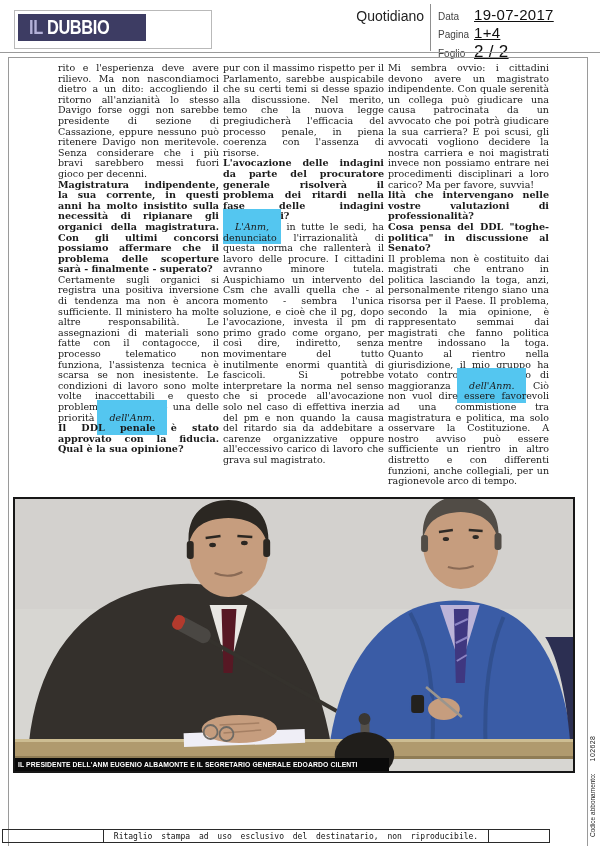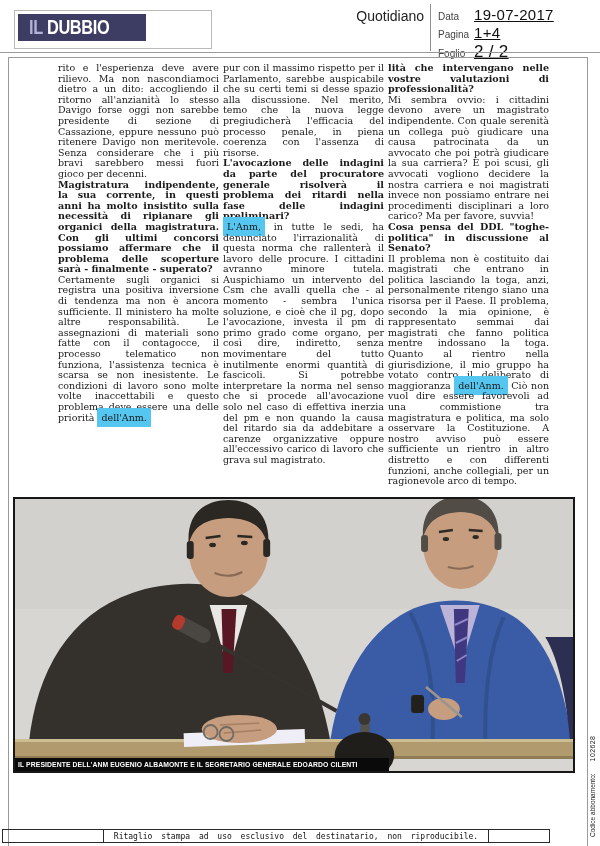--- a/index.html
+++ b/index.html
@@ -32,21 +32,21 @@
   .content-box{position:absolute;left:8px;top:57px;width:580px;height:796px;
                border:1px solid #9a9a9a;box-sizing:border-box;}
 
   .col{position:absolute;top:5px;width:161px;}
   .col-1{left:49px;}
   .col-2{left:214px;}
   .col-3{left:379px;}
   .para{margin:0;font-family:"DejaVu Serif",serif;font-size:9.5px;line-height:10.6px;
         text-align:justify;color:#1a1a1a;}
   .para-bold{font-weight:bold;font-size:9.6px;}
-  mark{background:var(--highlight,#54c6f0);color:inherit;padding:4px;}
+  mark{background:var(--highlight,#54c6f0);color:inherit;padding:12px;font-style:italic;}
 
   
   .photo-frame{position:absolute;left:4px;top:439px;width:562px;height:276px;
                border:2px solid #171717;box-sizing:border-box;background:#d7d6d2;}
   .photo-frame svg{position:absolute;left:0;top:0;width:100%;height:100%;display:block;}
   .photo-caption{position:absolute;left:0;bottom:0;width:374px;height:13px;
                  background:var(--caption-bar,#0a0a0a);color:#fff;
                  font-weight:bold;font-size:6.8px;line-height:13px;padding-left:3px;
                  letter-spacing:.1px;white-space:nowrap;overflow:hidden;box-sizing:border-box;}
 
@@ -97,31 +97,32 @@
   </div>
 
   <div class="hdr-line"></div>
 
   <div class="content-box">
 
     <div class="col col-1">
       <p class="para">rito e l'esperienza deve avere rilievo. Ma non nascondiamoci dietro a un dito: accogliendo il ritorno all'anzianità lo stesso Davigo forse oggi non sarebbe presidente di sezione di Cassazione, eppure nessuno può ritenere Davigo non meritevole. Senza considerare che i più bravi sarebbero messi fuori gioco per decenni.</p>
       <p class="para para-bold">Magistratura indipendente, la sua corrente, in questi anni ha molto insistito sulla necessità di ripianare gli organici della magistratura. Con gli ultimi concorsi possiamo affermare che il problema delle scoperture sarà - finalmente - superato?</p>
       <p class="para"><span>Certamente sugli organici si registra una positiva inversione di tendenza ma non è ancora sufficiente. Il ministero ha molte altre responsabilità. Le assegnazioni di materiali sono fatte con il contagocce, il processo telematico non funziona, l'assistenza tecnica è scarsa se non inesistente. Le condizioni di lavoro sono molte volte inaccettabili e questo problema deve essere una delle priorità </span><mark>dell'Anm.</mark></p>
+      <p class="para para-bold">Il DDL penale è stato approvato con la fiducia. Qual è la sua opinione?</p>
     </div>
 
     <div class="col col-2">
       <p class="para">pur con il massimo rispetto per il Parlamento, sarebbe auspicabile che su certi temi si desse spazio alla discussione. Nel merito, temo che la nuova legge pregiudicherà l'efficacia del processo penale, in piena coerenza con l'assenza di risorse.</p>
       <p class="para para-bold">L'avocazione delle indagini da parte del procuratore generale risolverà il problema dei ritardi nella fase delle indagini preliminari?</p>
       <p class="para"><mark>L'Anm,</mark><span> in tutte le sedi, ha denunciato l'irrazionalità di questa norma che rallenterà il lavoro delle procure. I cittadini avranno minore tutela. Auspichiamo un intervento del Csm che avalli quella che - al momento - sembra l'unica soluzione, e cioè che il pg, dopo l'avocazione, investa il pm di primo grado come organo, per così dire, indiretto, senza movimentare del tutto inutilmente enormi quantità di fascicoli. Si potrebbe interpretare la norma nel senso che si procede all'avocazione solo nel caso di effettiva inerzia del pm e non quando la causa del ritardo sia da addebitare a carenze organizzative oppure all'eccessivo carico di lavoro che grava sul magistrato.</span></p>
     </div>
 
     <div class="col col-3">
+      <p class="para">Mi sembra ovvio: i cittadini devono avere un magistrato indipendente. Con quale serenità un collega può giudicare una causa patrocinata da un avvocato che poi potrà giudicare la sua carriera? E poi scusi, gli avvocati vogliono decidere la nostra carriera e noi magistrati invece non possiamo entrare nei procedimenti disciplinari a loro carico? Ma per favore, suvvia!</p>
       <p class="para para-bold">lità che intervengano nelle vostre valutazioni di professionalità?</p>
-      <p class="para">Mi sembra ovvio: i cittadini devono avere un magistrato indipendente. Con quale serenità un collega può giudicare una causa patrocinata da un avvocato che poi potrà giudicare la sua carriera? E poi scusi, gli avvocati vogliono decidere la nostra carriera e noi magistrati invece non possiamo entrare nei procedimenti disciplinari a loro carico? Ma per favore, suvvia!</p>
       <p class="para para-bold">Cosa pensa del DDL "toghe-politica" in discussione al Senato?</p>
       <p class="para"><span>Il problema non è costituito dai magistrati che entrano in politica lasciando la toga, anzi, personalmente ritengo siano una risorsa per il Paese. Il problema, secondo la mia opinione, è rappresentato semmai dai magistrati che fanno politica mentre indossano la toga. Quanto al rientro nella giurisdizione, il mio gruppo ha votato contro il deliberato di maggioranza </span><mark>dell'Anm.</mark><span> Ciò non vuol dire essere favorevoli ad una commistione tra magistratura e politica, ma solo osservare la Costituzione. A nostro avviso può essere sufficiente un rientro in altro distretto e con differenti funzioni, anche collegiali, per un ragionevole arco di tempo.</span></p>
     </div>
 
     <div class="photo-frame">
       <svg viewBox="0 0 562 272" preserveAspectRatio="none">
 
         <rect x="0" y="0" width="562" height="272" fill="#d7d6d2"></rect>
         <rect x="0" y="0" width="562" height="110" fill="#cfcecb" opacity="0.55"></rect>
 

